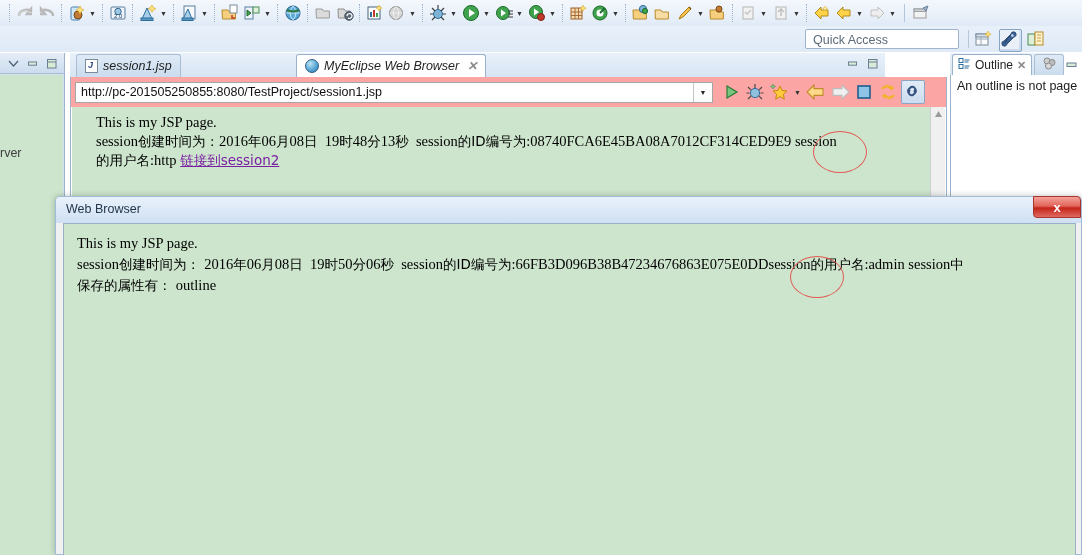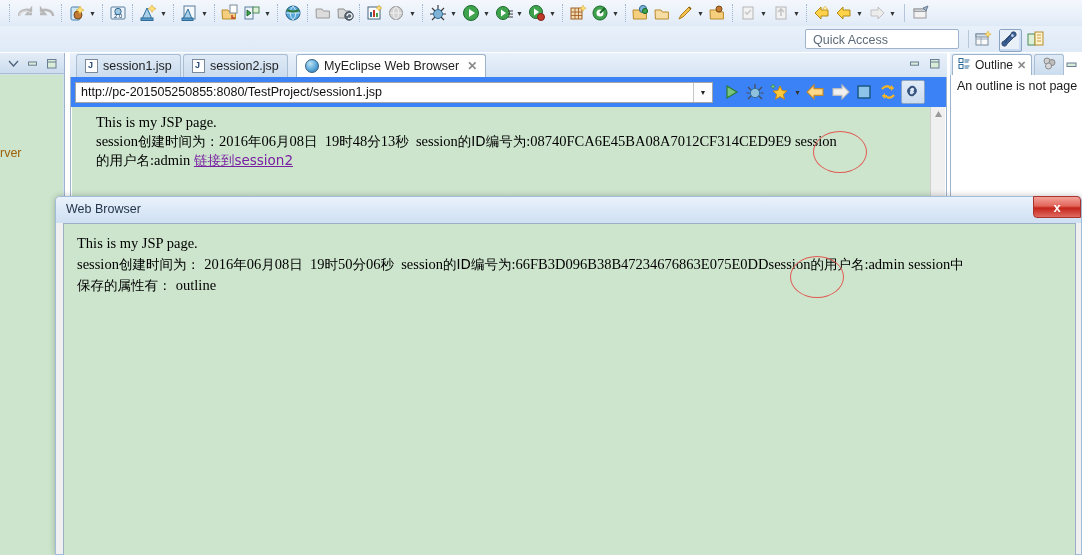--- a/index.html
+++ b/index.html
@@ -65,32 +65,33 @@
     border-bottom:1px solid #a9bed3;
     display:flex; align-items:center; justify-content:flex-end; gap:6px;
     padding-right:6px; box-sizing:border-box;
   }
   .vbtn { width:13px; height:13px; position:relative; }
   .left-view-body {
     position:absolute; left:0; top:22px; width:63px; height:480px;
     background:#cde5cd;
   }
   .left-view-label {
-    position:absolute; left:0px; top:71px; font-size:12.5px; color:#a16207;
+    position:absolute; left:0px; top:71px; font-size:12.5px; color:#404040;
     font-family:"Liberation Sans",sans-serif;
   }
 
   
   .editor-area {
     position:absolute; left:70px; top:53px; width:877px; height:502px;
   }
   .tabbar {
-    position:absolute; left:0; top:0; width:877px; height:24px;
+    position:absolute; left:0; top:0; width:815px; height:24px;
     background:linear-gradient(to bottom,#e9f1fa,#d6e4f3);
     border-bottom:1px solid #a9bed3;
+    font-style:italic;
   }
   .tab {
     position:absolute; top:1px; height:23px; box-sizing:border-box;
     display:flex; align-items:center; gap:5px; padding:0 8px;
     font-size:12.5px; color:#1f1f1f;
     border:1px solid #a9bed3; border-bottom:none;
     border-radius:3px 3px 0 0;
     background:linear-gradient(to bottom,#dfeaf6,#cadcee);
     font-family:"Liberation Sans",sans-serif;
   }
@@ -104,21 +105,21 @@
   .view-btns { position:absolute; right:6px; top:4px; display:flex; gap:7px; }
 
   .editor-body {
     position:absolute; left:0; top:24px; width:877px; height:478px;
     background:#ffffff; border:1px solid #9cb3cb; border-top:none;
     box-sizing:border-box;
   }
   .url-row {
     position:absolute; left:0; top:0; width:875px; height:30px;
     display:flex; align-items:center; padding:0 4px; box-sizing:border-box;
-    background:#3b82f6;
+    background:#fca5a5;
   }
   .url-field {
     position:relative; width:638px; height:21px;
     border:1px solid #a6a6a6; background:#fff; box-sizing:border-box;
     display:flex; align-items:center;
   }
   .url-text {
     padding-left:5px; font-size:12.5px; color:#111;
     font-family:"Liberation Sans",sans-serif; white-space:nowrap;
   }
@@ -624,24 +625,20 @@
 
   <div class="editor-area">
 
     <div class="tabbar">
 
       <div class="tab" style="left:6px;">
         <span class="jsp-ico"></span>
         <span>session1.jsp</span>
       </div>
 
-      <div class="tab" style="left:113px;">
-        <span class="jsp-ico"></span>
-        <span>session2.jsp</span>
-      </div>
 
       <div class="tab active" style="left:226px;">
         <span class="globe"></span>
         <span>MyEclipse Web Browser</span>
         <span class="tab-x">✕</span>
       </div>
 
       <div class="view-btns">
         <span class="vbtn">
           <svg width="13" height="13" viewBox="0 0 13 13">
@@ -717,21 +714,21 @@
 
       <div class="page">
         <div class="page-text">
           <div>
             <span>This is my JSP page.</span>
           </div>
           <div style="white-space:nowrap;">
             <span>session</span><span class="zh">创建时间为：</span><span>2016</span><span class="zh">年</span><span>06</span><span class="zh">月</span><span>08</span><span class="zh">日</span>&nbsp;&nbsp;<span>19</span><span class="zh">时</span><span>48</span><span class="zh">分</span><span>13</span><span class="zh">秒</span>&nbsp;&nbsp;<span>session</span><span class="zh">的ID编号为</span><span>:08740FCA6E45BA08A7012CF314CED9E9</span>&nbsp;<span>session</span>
           </div>
           <div>
-            <span class="zh">的用户名</span><span>:admin </span><span class="jsplink zh">链接到session2</span>
+            <span class="zh">的用户名</span><span>:http </span><span class="jsplink zh">链接到session2</span>
           </div>
         </div>
 
         <div class="page-scroll">
           <div class="scroll-arrow">
             <svg width="9" height="8" viewBox="0 0 9 8">
                 <path d="M4.5 1 L8 7 H1z" fill="#9a9a9a"></path>
               </svg>
           </div>
         </div>

